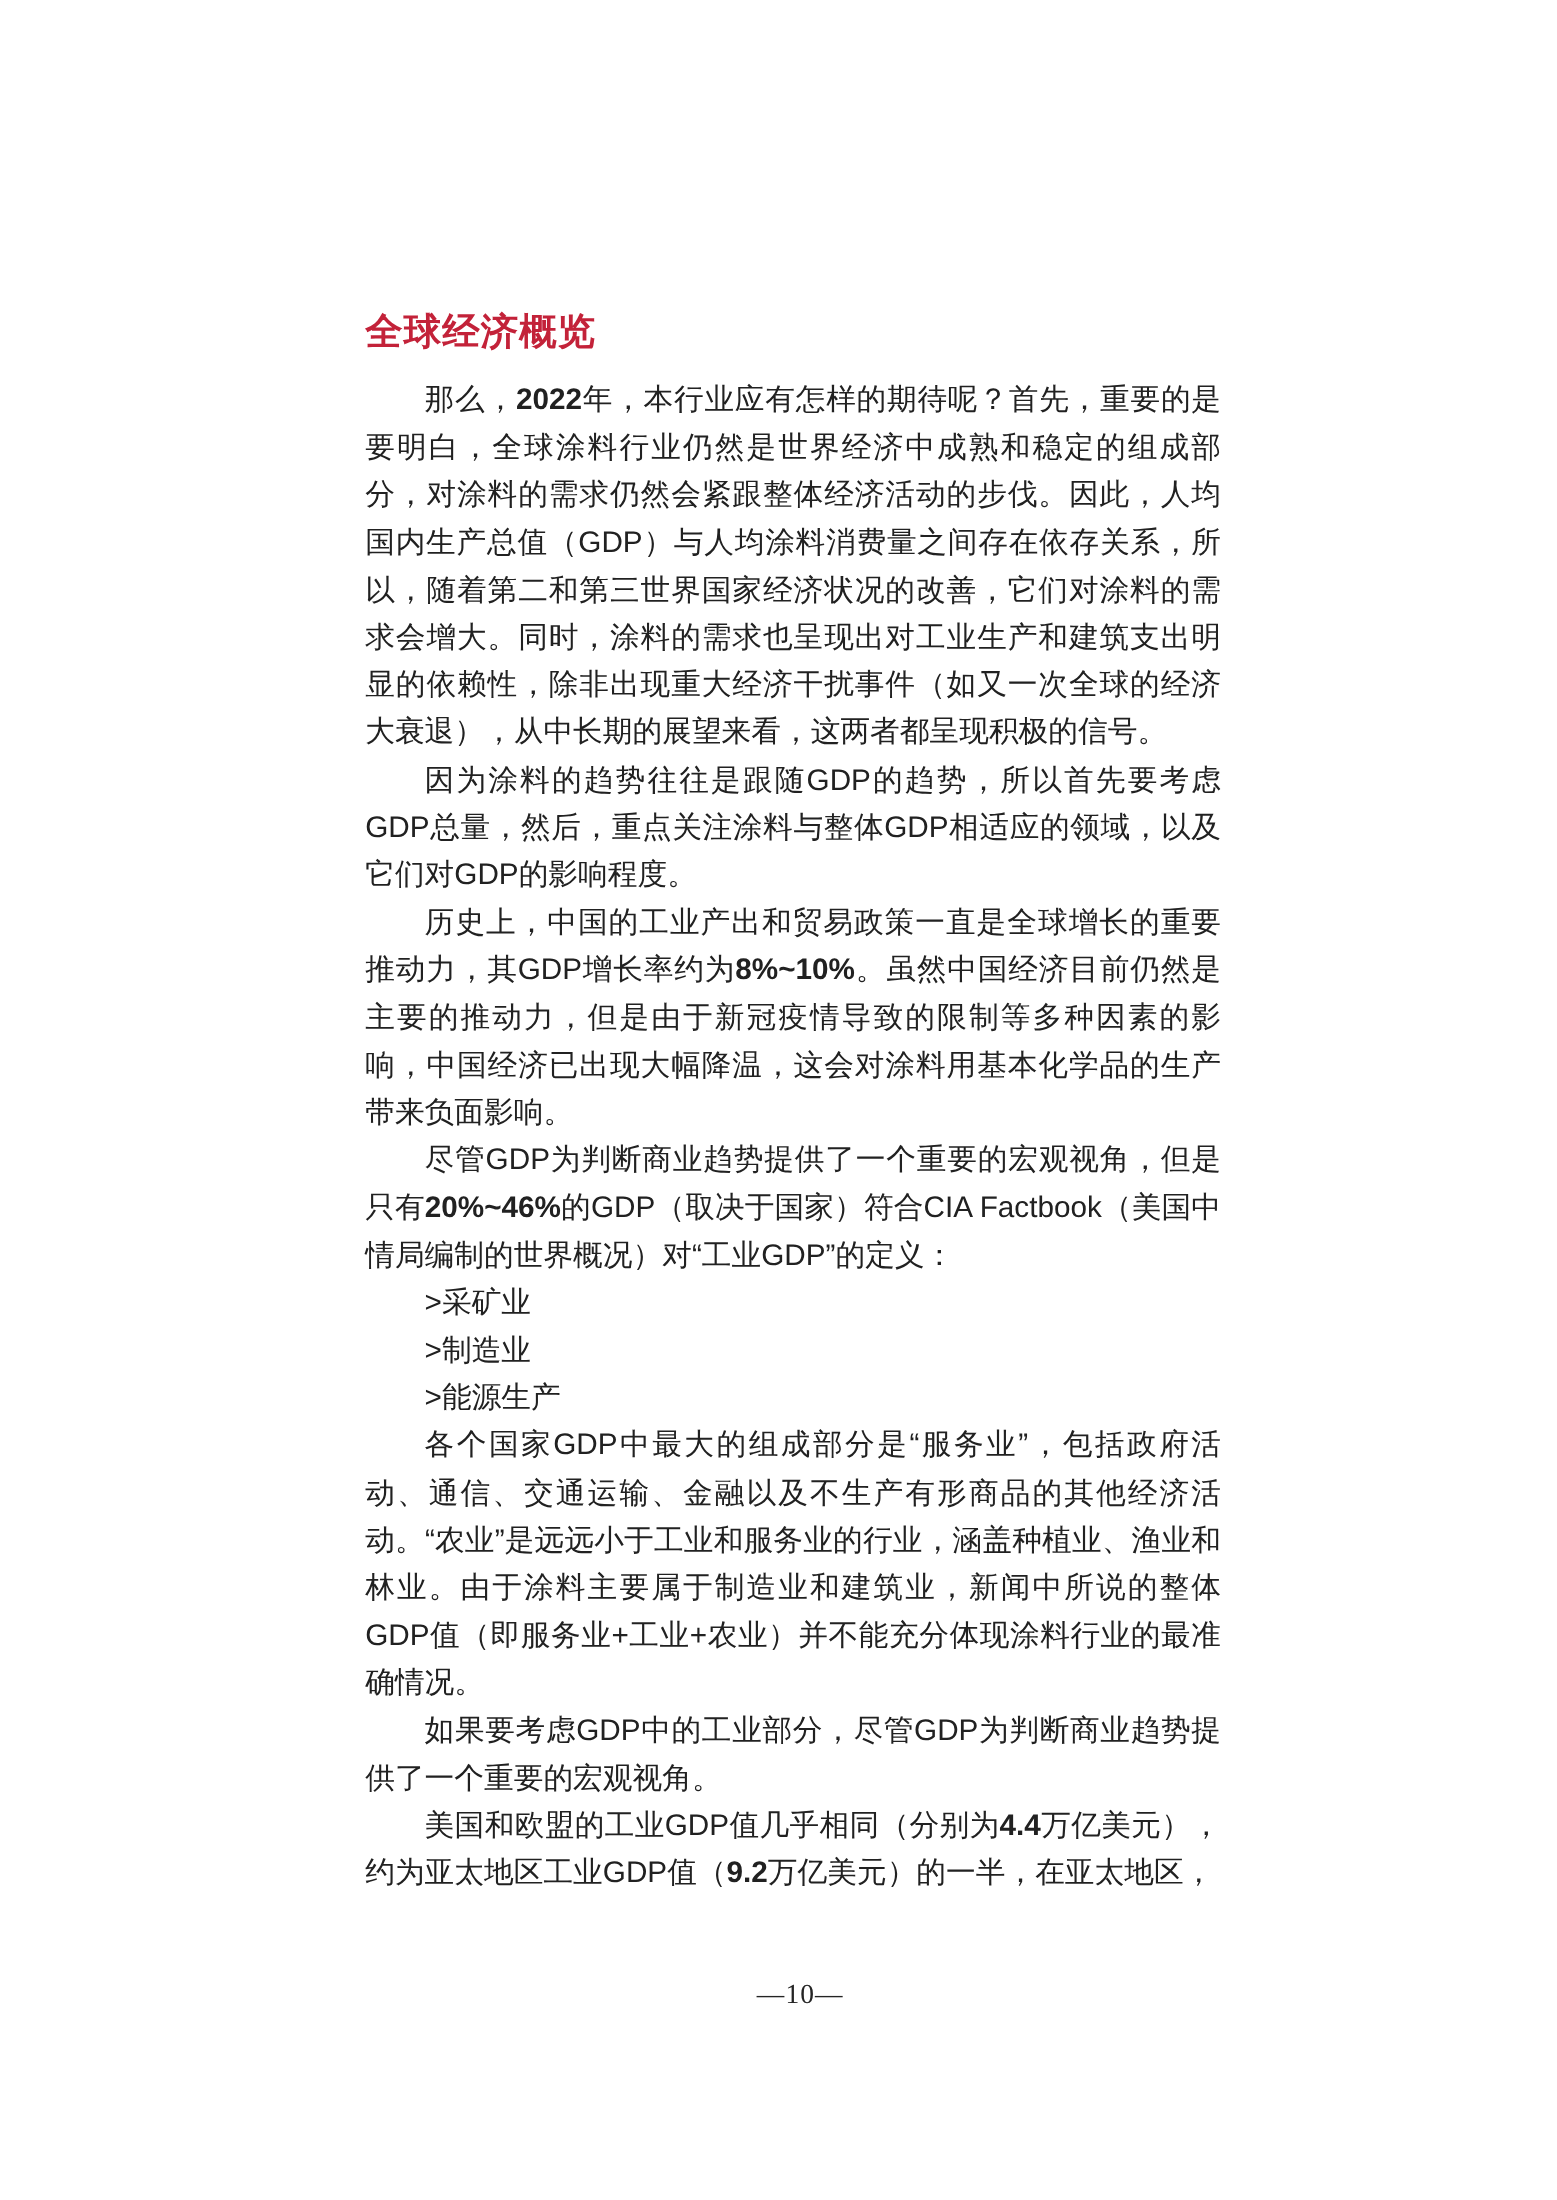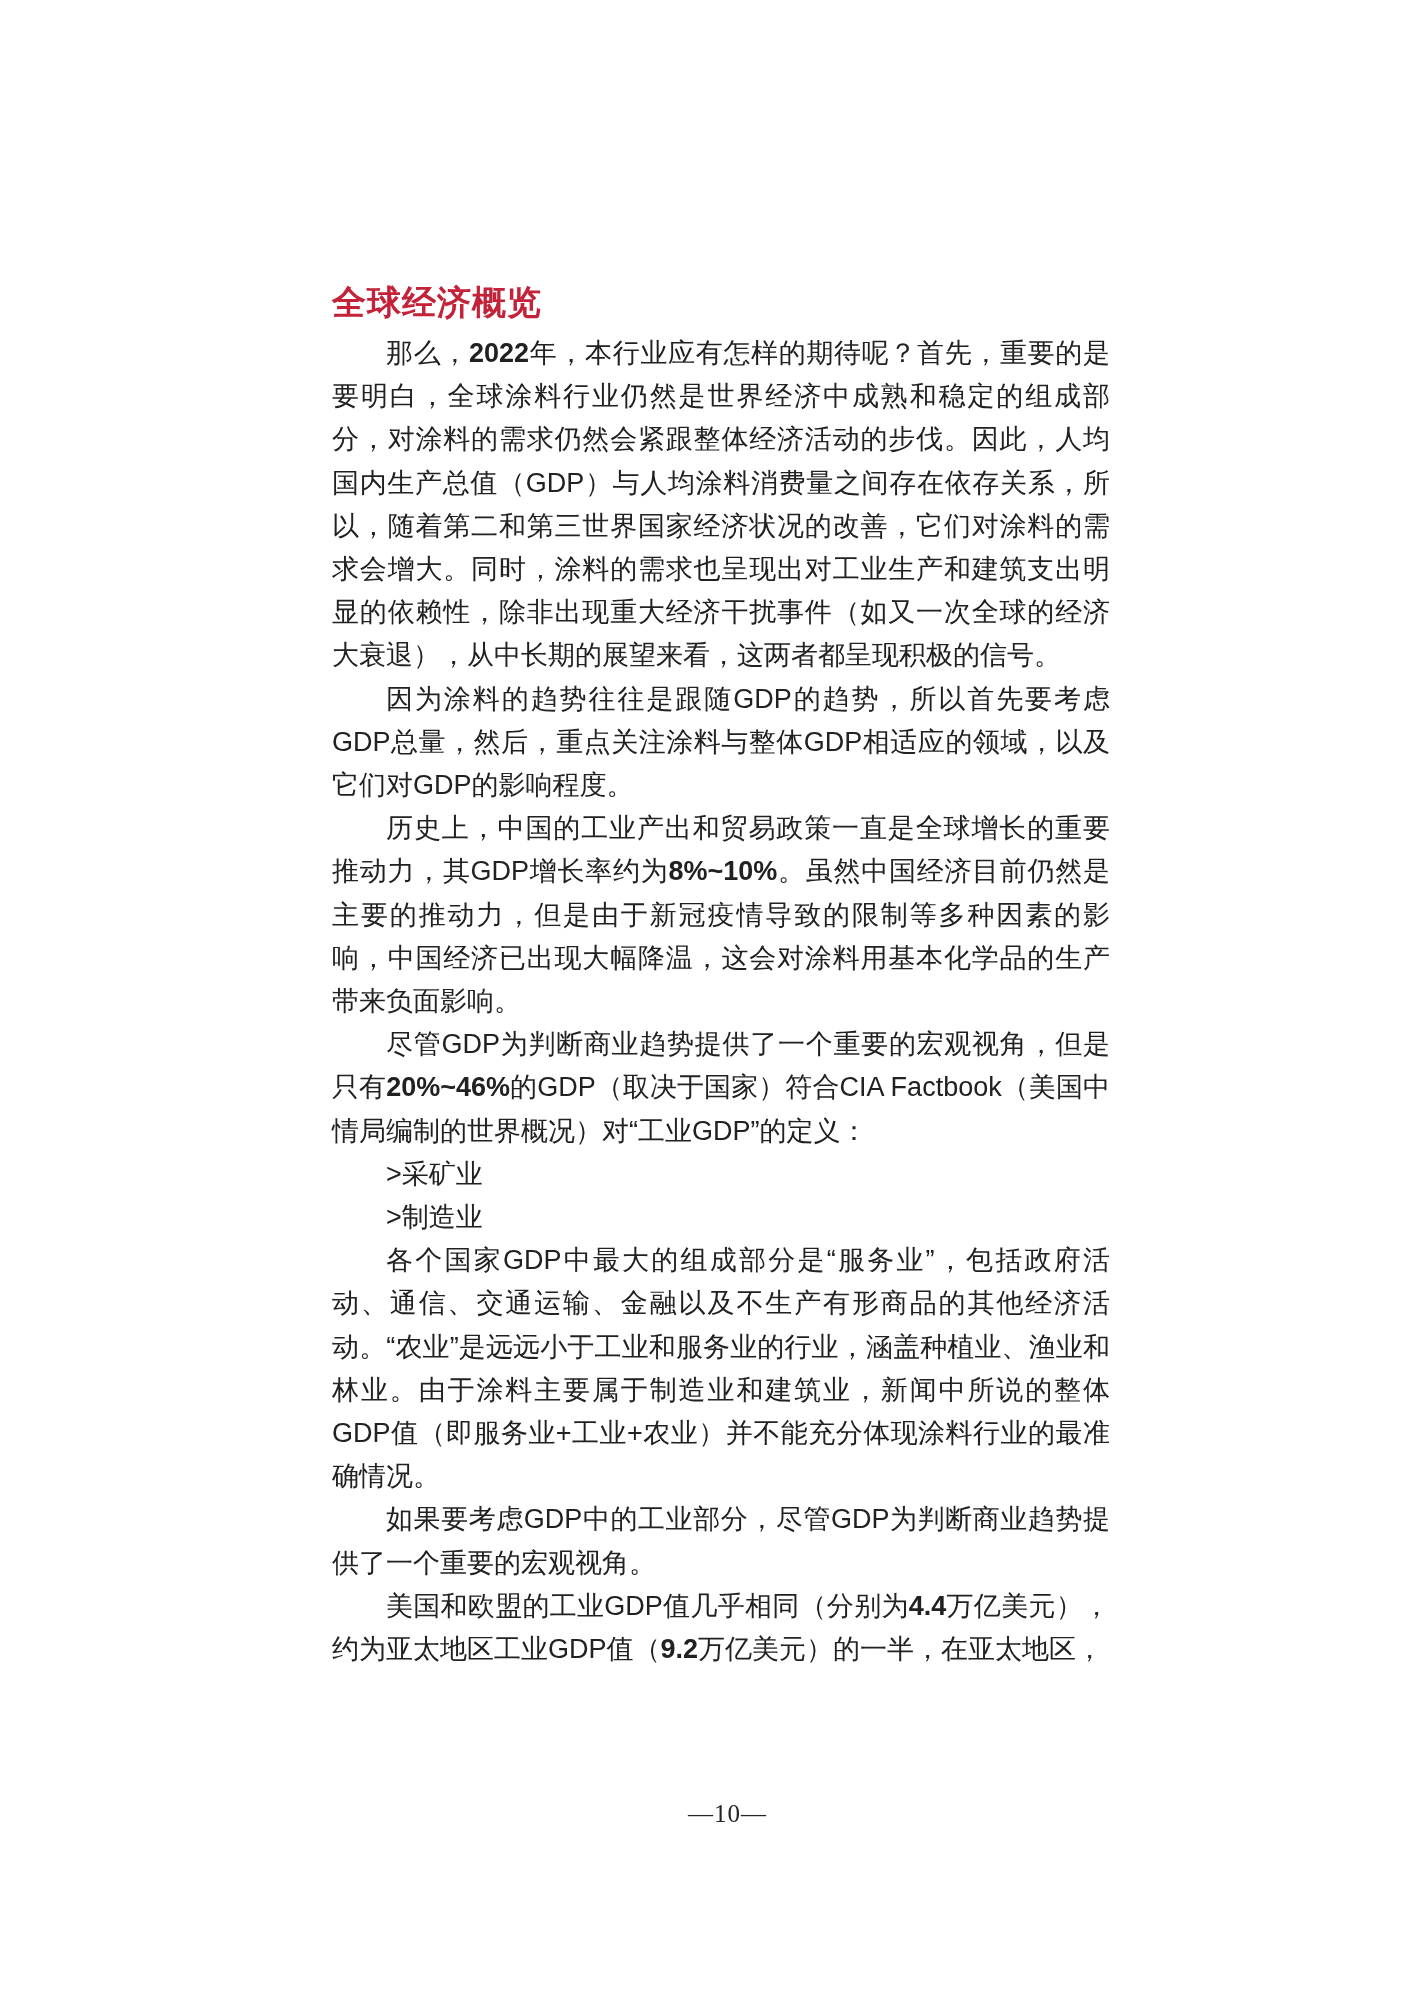--- a/index.html
+++ b/index.html
@@ -18,21 +18,21 @@
     top: 258px;
     font-size: 34px;
     line-height: 42px;
     font-weight: bold;
     letter-spacing: 1px;
     color: #c32239;
   }
   .content {
     position: absolute;
     left: 332px;
-    top: 332px;
+    top: 342px;
     width: 778px;
     font-size: 27px;
     line-height: 43.2px;
     color: #212121;
     text-align: justify;
   }
   .content p {
     margin: 0;
     padding: 0;
     text-indent: 2em;
@@ -67,20 +67,21 @@
 <div class="page">
   <h1 class="heading">全球经济概览</h1>
 
   <div class="content" id="content">
       <p><span>那么，</span><span class="b">2022</span><span>年，本行业应有怎样的期待呢？首先，重要的是要明白，全球涂料行业仍然是世界经济中成熟和稳定的组成部分，对涂料的需求仍然会紧跟整体经济活动的步伐。因此，人均国内生产总值（GDP）与人均涂料消费量之间存在依存关系，所以，随着第二和第三世界国家经济状况的改善，它们对涂料的需求会增大。同时，涂料的需求也呈现出对工业生产和建筑支出明显的依赖性，除非出现重大经济干扰事件（如又一次全球的经济大衰退），从中长期的展望来看，这两者都呈现积极的信号。</span></p>
       <p><span>因为涂料的趋势往往是跟随GDP的趋势，所以首先要考虑GDP总量，然后，重点关注涂料与整体GDP相适应的领域，以及它们对GDP的影响程度。</span></p>
       <p><span>历史上，中国的工业产出和贸易政策一直是全球增长的重要推动力，其GDP增长率约为</span><span class="b">8%~10%</span><span>。虽然中国经济目前仍然是主要的推动力，但是由于新冠疫情导致的限制等多种因素的影响，中国经济已出现大幅降温，这会对涂料用基本化学品的生产带来负面影响。</span></p>
       <p><span>尽管GDP为判断商业趋势提供了一个重要的宏观视角，但是只有</span><span class="b">20%~46%</span><span>的GDP（取决于国家）符合CIA Factbook（美国中情局编制的世界概况）对“工业GDP”的定义：</span></p>
       <p class="item"><span>&gt;采矿业</span></p>
       <p class="item"><span>&gt;制造业</span></p>
+      <p class="item"><span>&gt;能源生产</span></p>
       <p><span>各个国家GDP中最大的组成部分是“服务业”，包括政府活动、通信、交通运输、金融以及不生产有形商品的其他经济活动。“农业”是远远小于工业和服务业的行业，涵盖种植业、渔业和林业。由于涂料主要属于制造业和建筑业，新闻中所说的整体GDP值（即服务业+工业+农业）并不能充分体现涂料行业的最准确情况。</span></p>
       <p><span>如果要考虑GDP中的工业部分，尽管GDP为判断商业趋势提供了一个重要的宏观视角。</span></p>
       <p><span>美国和欧盟的工业GDP值几乎相同（分别为</span><span class="b">4.4</span><span>万亿美元），约为亚太地区工业GDP值（</span><span class="b">9.2</span><span>万亿美元）的一半，在亚太地区，</span></p>
     </div>
 
   <div class="pagenum">—10—</div>
 
   <div class="scan-edge"></div>
 </div>
 

